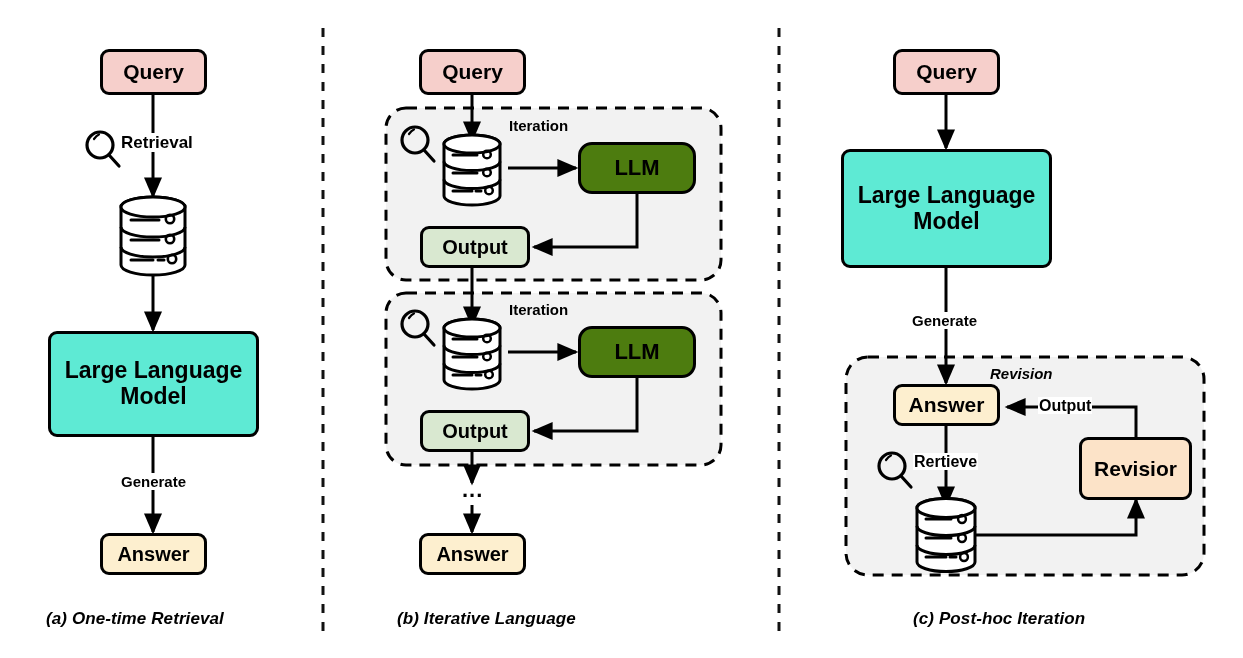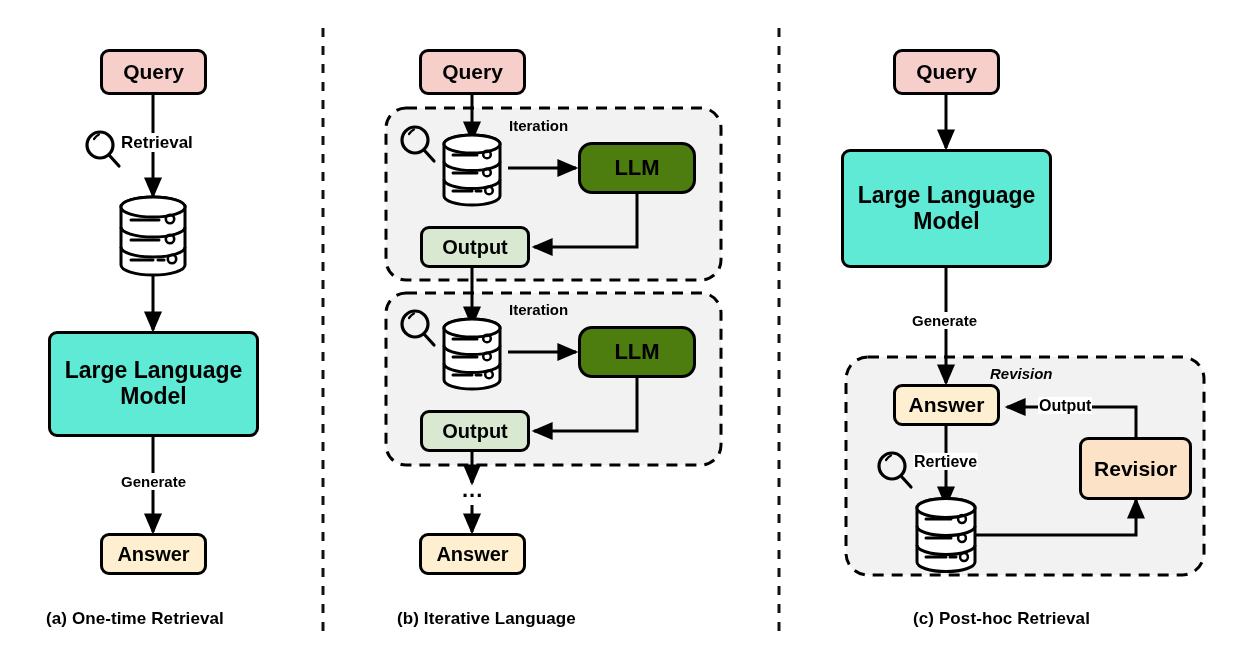--- a/index.html
+++ b/index.html
@@ -15,21 +15,21 @@
         border-radius:9px;font-weight:bold;color:#000;line-height:1.12;}
   .node.query{background:#f6cfcb;}
   .node.llmbig{background:#5eead4;}
   .node.llmsmall{background:#4d7c0f;border-radius:14px;}
   .node.answer{background:#fdefcf;}
   .node.output{background:#d9e8d0;}
   .node.revisor{background:#fce3c8;}
 
   .lbl{position:absolute;font-weight:bold;color:#000;white-space:nowrap;}
   .caption{position:absolute;font-weight:bold;color:#000;white-space:nowrap;
-           font-size:17px;letter-spacing:.1px;}
+           font-size:17px;letter-spacing:.1px;font-style:italic;}
   .grouplbl{position:absolute;font-weight:bold;color:#000;font-size:15px;white-space:nowrap;}
   .dots{position:absolute;font-weight:bold;color:#000;font-size:22px;letter-spacing:1px;line-height:1;}
   .watermark{position:absolute;color:#d2d2d2;font-size:22px;white-space:nowrap;}
   .edge-lbl{background:#fff;padding:0 1px;}
 </style>
 </head>
 <body>
 
 <div id="stage">
 
@@ -260,17 +260,17 @@
 
   <div class="lbl" style="left:913px;top:453px;font-size:16px;">
     <span class="edge-lbl">Rertieve</span>
   </div>
 
   <div class="node revisor" style="left:1079px;top:437px;width:113px;height:63px;font-size:21px;align-items:center;">
     <span>Revisior</span>
   </div>
 
   <div class="caption" style="left:913px;top:609px;">
-    <span>(c) Post-hoc Retrieval</span>
+    <span>(c) Post-hoc Iteration</span>
   </div>
 
 
 </div>
 
 </body></html>

